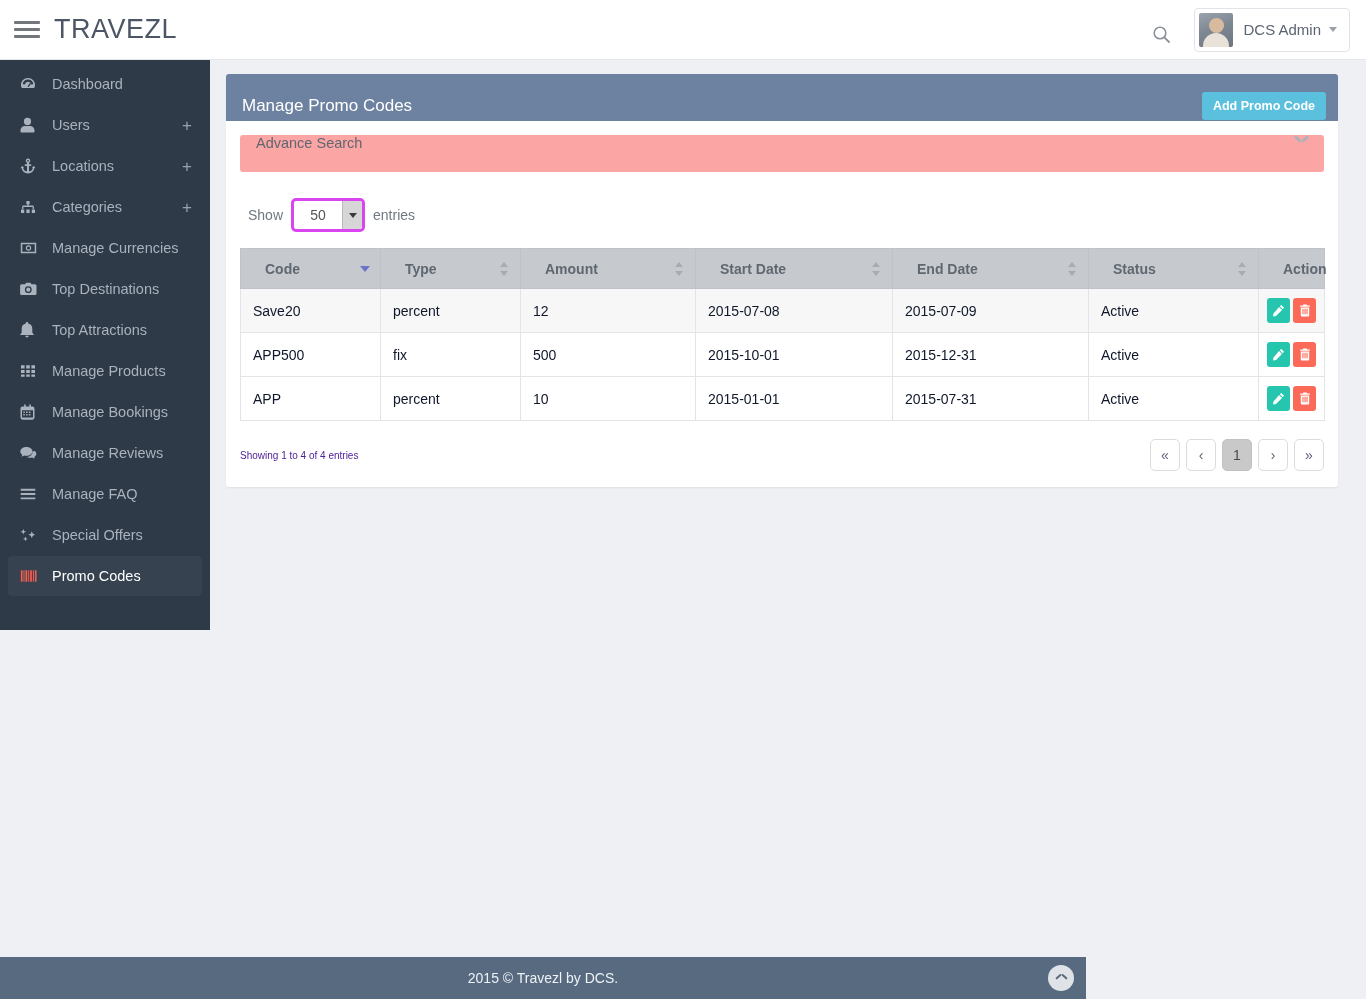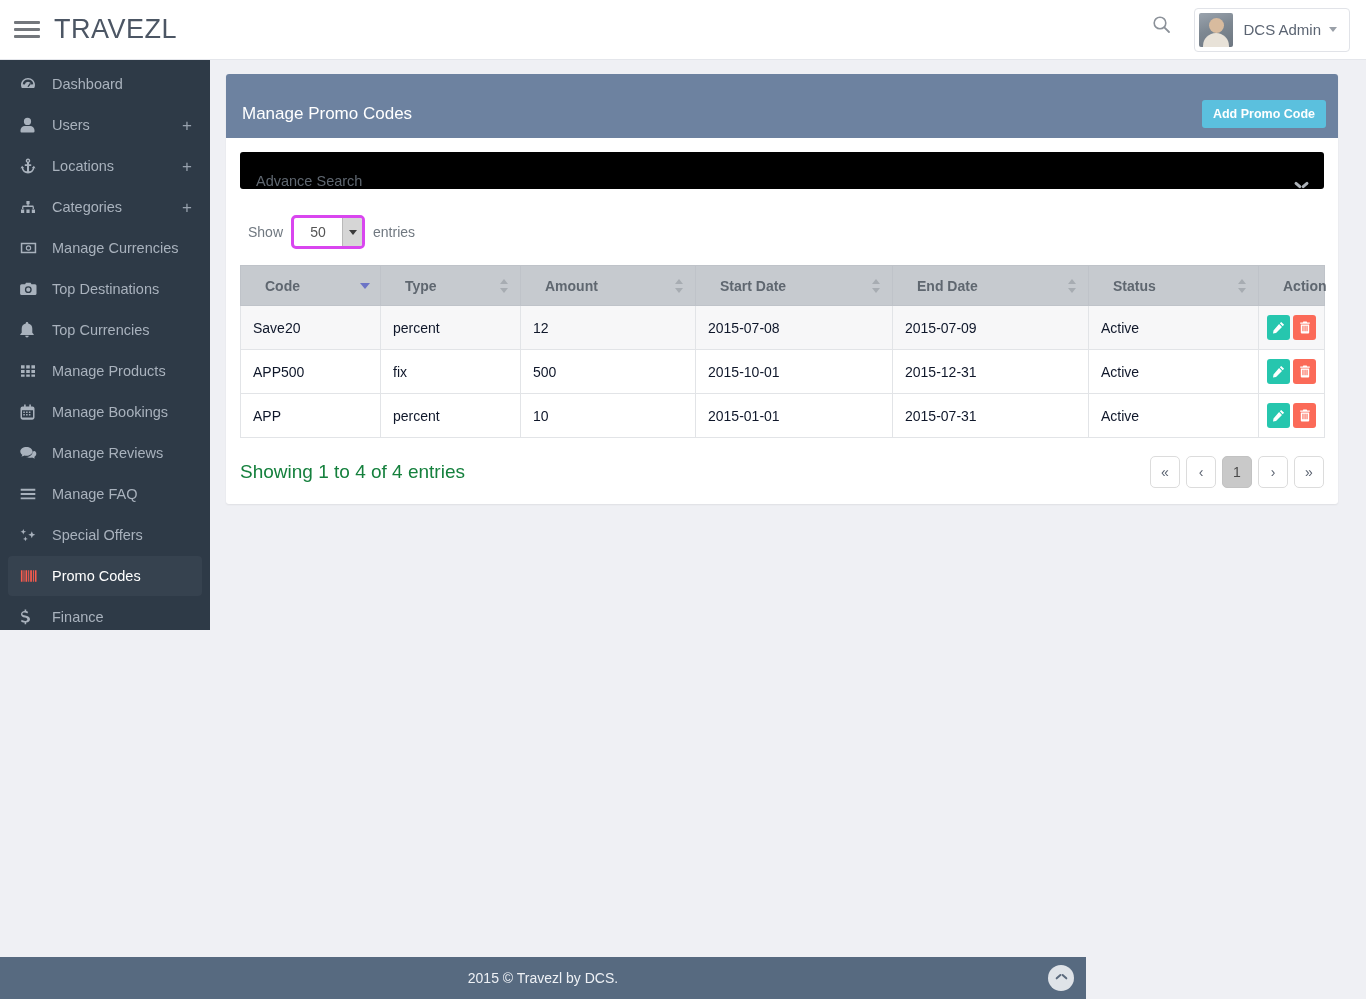--- a/index.html
+++ b/index.html
@@ -29,21 +29,21 @@
   }
   .hamburger span {
     display: block; height: 3px; width: 26px;
     background: #73777c; border-radius: 1px;
   }
   .brand {
     font-size: 27px; color: #4c5664; letter-spacing: .5px;
     font-weight: 400; text-decoration: none;
   }
   .topbar-right {
-    margin-left: auto; display: flex; align-items: flex-start; padding-right: 16px;
+    margin-left: auto; display: flex; align-items: flex-end; padding-right: 16px;
   }
   .search-btn {
     width: 34px; height: 34px; margin-right: 16px;
     display: flex; align-items: center; justify-content: center;
     cursor: pointer;
   }
   .user-chip {
     display: flex; align-items: center;
     border: 1px solid #e1e3e8; border-radius: 4px;
     background: #fff; height: 44px; padding: 3px 12px 3px 4px;
@@ -105,39 +105,39 @@
   }
   .panel {
     background: #ffffff;
     border-radius: 3px;
     box-shadow: 0 1px 2px rgba(0,0,0,.07);
     overflow: hidden;
     width: 1112px;
   }
   .panel-head {
     background: #6d82a0;
-    height: 64px;
+    height: 47px;
     display: flex; align-items: center;
     padding: 16px 12px 0 16px;
   }
   .panel-title { color: #fff; font-size: 17px; font-weight: 400; }
   .btn-add {
     margin-left: auto;
     background: #5bc0de; color: #fff;
     border: none; border-radius: 3px;
     font-size: 12.5px; font-weight: bold;
     padding: 7px 11px; cursor: pointer;
     font-family: inherit;
   }
   .panel-body { padding: 14px 14px 14px 14px; }
 
   .adv-search {
-    background: #000000;
+    background: #fca5a5;
     height: 37px; border-radius: 3px;
-    display: flex; align-items: flex-end;
+    display: flex; align-items: flex-start;
     padding: 0 16px;
     cursor: pointer;
     margin-bottom: 26px;
   }
   .adv-search-label { color: #5f6770; font-size: 14.5px; }
   .chev-down {
     margin-left: auto; width: 13px; height: 8px; position: relative;
   }
   .chev-down::before, .chev-down::after {
     content: ""; position: absolute; top: 0;
@@ -218,21 +218,21 @@
     cursor: pointer; padding: 0;
   }
   .btn-edit { background: #26c6ae; }
   .btn-del  { background: #fb6a58; }
 
   
   .table-foot {
     display: flex; align-items: center;
     margin-top: 16px; height: 36px;
   }
-  .info { font-size: 19px; color: #15803d; }
+  .info { font-size: 10px; color: #4c1d95; }
   .pager { margin-left: auto; display: flex; gap: 6px; }
   .pg {
     min-width: 30px; height: 32px; padding: 0 9px;
     border: 1px solid #dcdcdc; border-radius: 5px;
     background: #fff; color: #5a6270;
     display: flex; align-items: center; justify-content: center;
     font-size: 14px; cursor: pointer; font-family: inherit;
   }
   .pg.current { background: #c9c9c9; border-color: #c2c2c2; color: #4a4a4a; }
 
@@ -336,21 +336,21 @@
         </svg>
       </span>
       <span class="nav-label">Top Destinations</span>
     </div>
     <div class="nav-item">
       <span class="nav-icon">
         <svg width="14" height="16" viewBox="0 0 14 16">
           <path fill="currentColor" d="M7 15.4c.9 0 1.7-.7 1.7-1.6H5.3c0 .9.8 1.6 1.7 1.6zm5.3-4.6v-4a5.3 5.3 0 00-4.1-5.2v-.5a1.2 1.2 0 10-2.4 0v.5A5.3 5.3 0 001.7 6.8v4L.3 12.3v.7h13.4v-.7z"></path>
         </svg>
       </span>
-      <span class="nav-label">Top Currencies</span>
+      <span class="nav-label">Top Attractions</span>
     </div>
     <div class="nav-item">
       <span class="nav-icon">
         <svg width="16" height="14" viewBox="0 0 16 14">
           <path fill="currentColor" d="M1 1.2h3.6v3.2H1zm5.2 0h3.6v3.2H6.2zm5.2 0H15v3.2h-3.6zM1 5.9h3.6v3.2H1zm5.2 0h3.6v3.2H6.2zm5.2 0H15v3.2h-3.6zM1 10.6h3.6v2.2H1zm5.2 0h3.6v2.2H6.2zm5.2 0H15v2.2h-3.6z"></path>
         </svg>
       </span>
       <span class="nav-label">Manage Products</span>
     </div>
     <div class="nav-item">
@@ -385,28 +385,20 @@
       </span>
       <span class="nav-label">Special Offers</span>
     </div>
     <div class="nav-item active">
       <span class="nav-icon">
         <svg width="17" height="14" viewBox="0 0 17 14">
           <path fill="currentColor" d="M.9 1.2h1.6v11.6H.9zm2.6 0h1v11.6h-1zm2 0h1.7v11.6H5.5zm2.7 0h1v11.6h-1zm2 0h1.7v11.6h-1.7zm2.7 0h1v11.6h-1zm2 0h1.6v11.6h-1.6z"></path>
         </svg>
       </span>
       <span class="nav-label">Promo Codes</span>
-    </div>
-    <div class="nav-item">
-      <span class="nav-icon">
-        <svg width="11" height="16" viewBox="0 0 11 16">
-          <path fill="currentColor" d="M6.2.4H4.6v1.5C2.5 2.1 1 3.4 1 5.2c0 2 1.6 2.8 3.8 3.4 1.9.5 2.5.9 2.5 1.8 0 .9-.9 1.5-2.2 1.5-1.4 0-2.5-.6-3.3-1.2l-.9 1.6c.9.7 2.1 1.2 3.7 1.3v1.6h1.6V13.6c2.3-.2 3.8-1.5 3.8-3.4 0-2-1.5-2.9-3.8-3.5C2.9 6.2 2.4 5.8 2.4 5c0-.8.8-1.4 2-1.4 1.1 0 2.1.4 2.9.9l.8-1.6A6.5 6.5 0 006.2 2z"></path>
-        </svg>
-      </span>
-      <span class="nav-label">Finance</span>
     </div>
   </div>
 
 <div class="content">
   <div class="panel">
 
     <div class="panel-head">
       <span class="panel-title">Manage Promo Codes</span>
       <button class="btn-add">Add Promo Code</button>
     </div>

